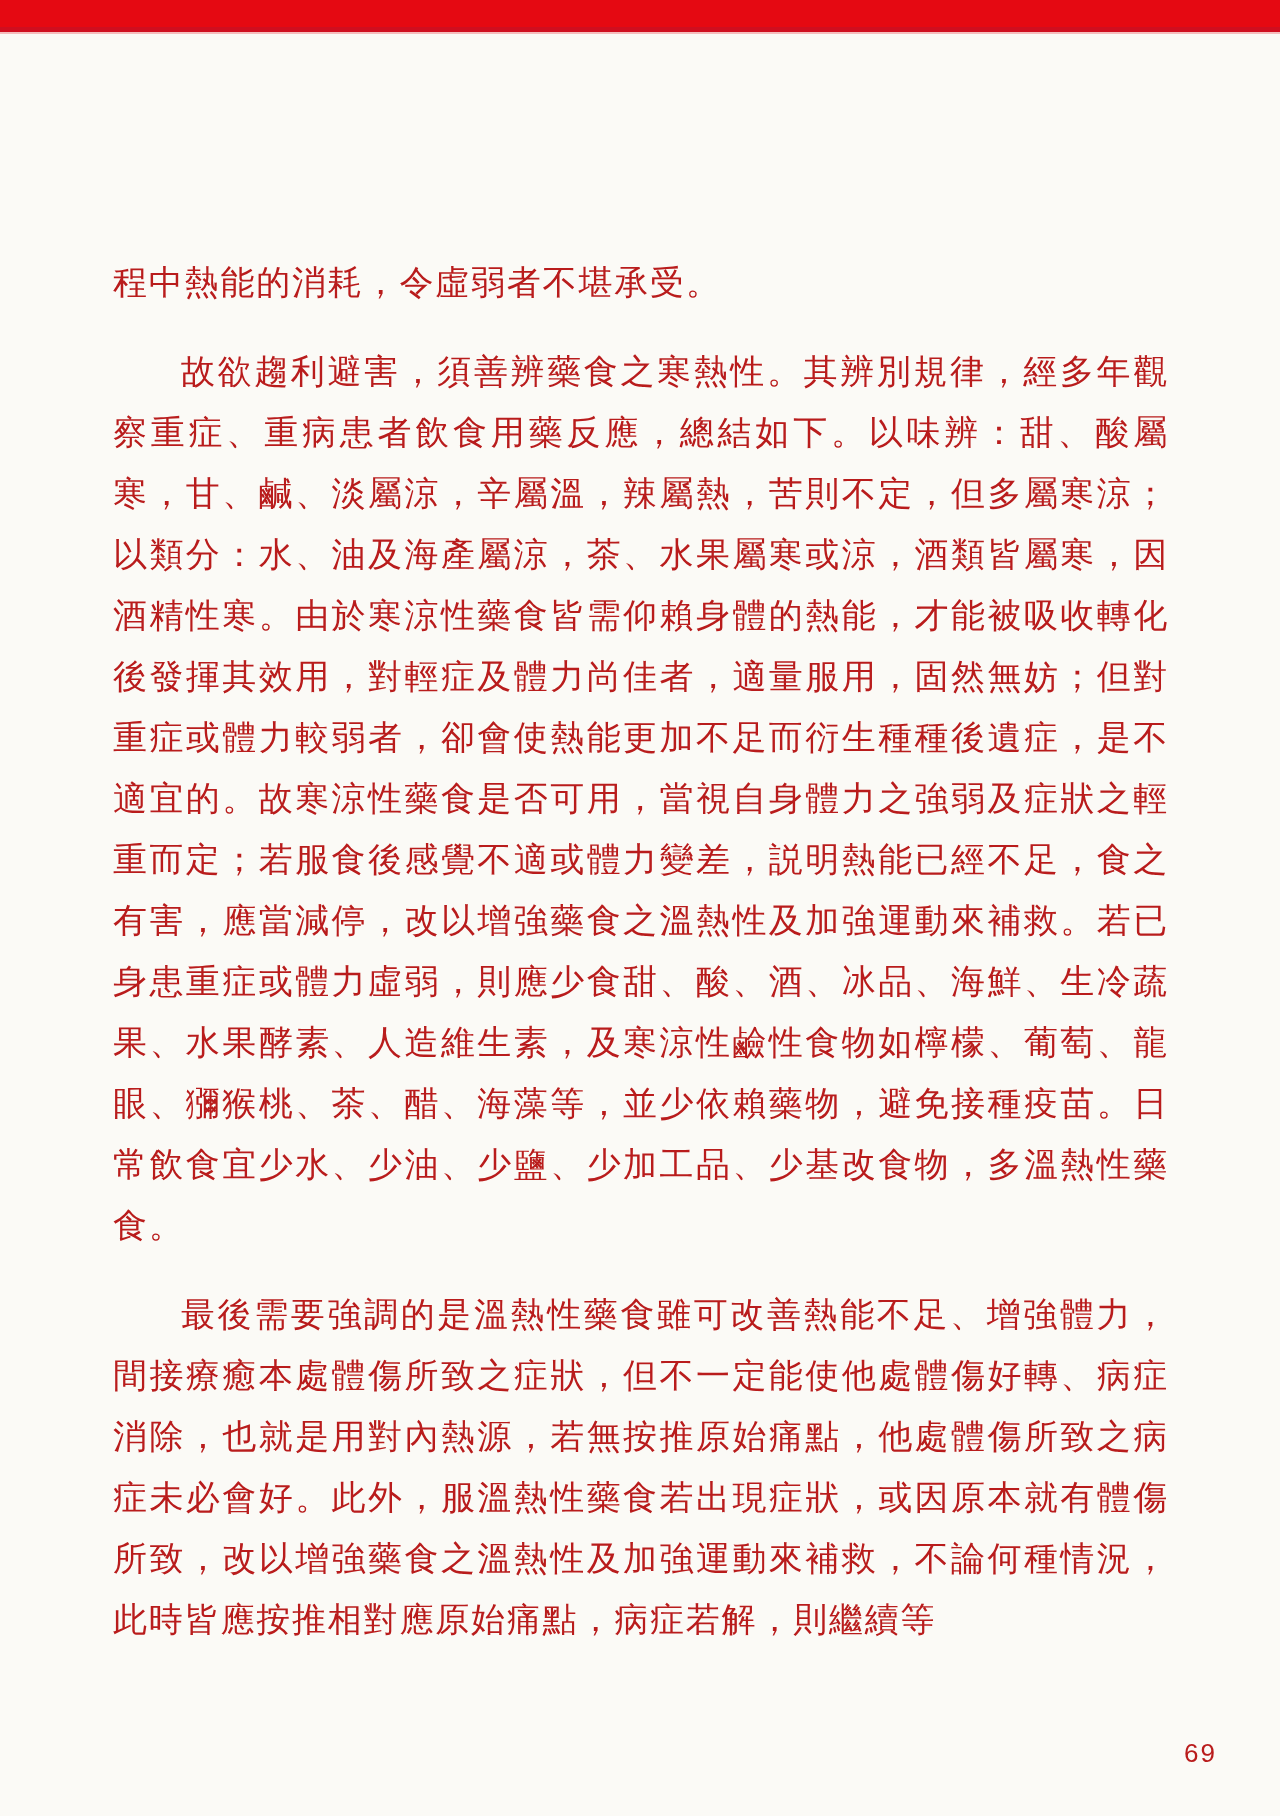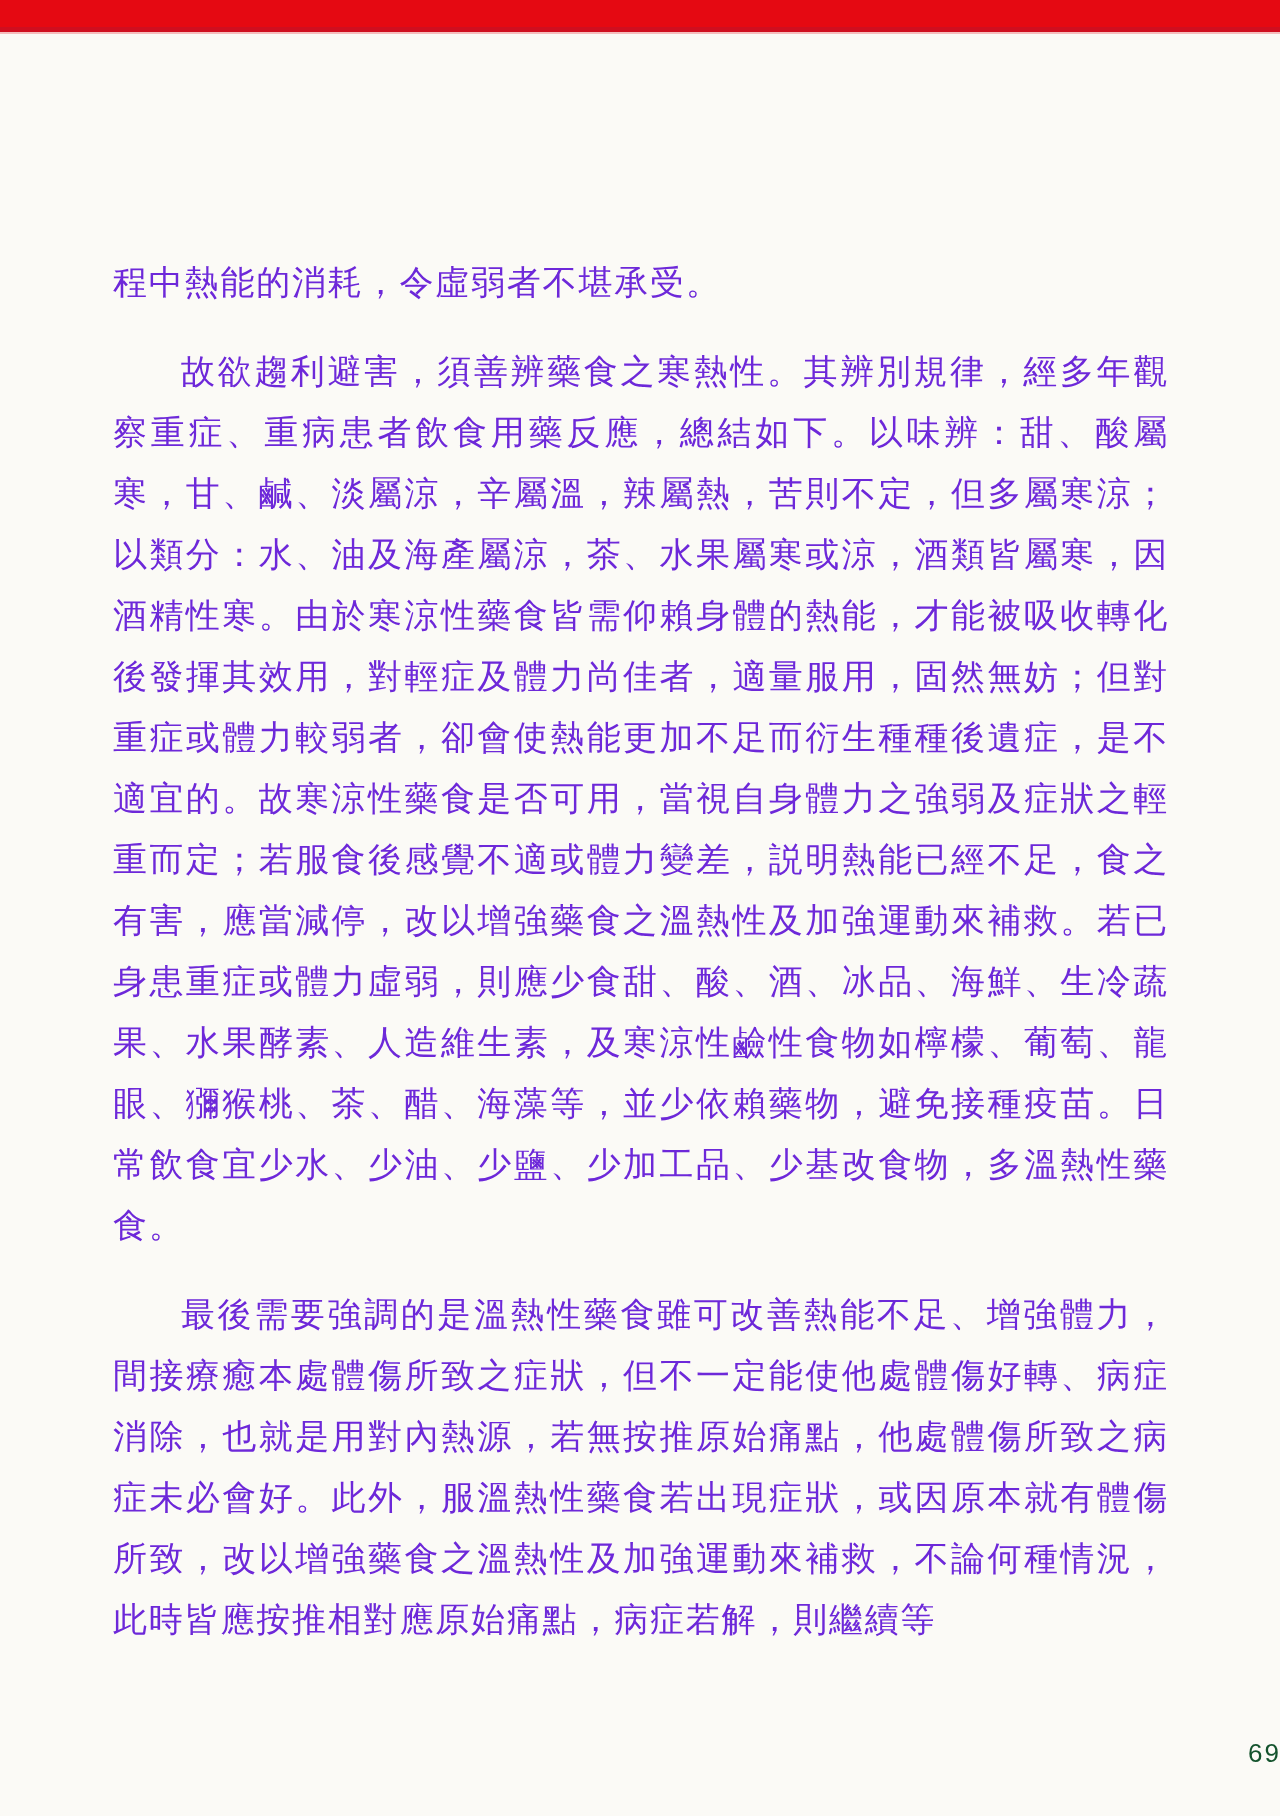--- a/index.html
+++ b/index.html
@@ -38,30 +38,30 @@
   }
   .text-column p {
     margin: 0 0 28px 0;
   }
   .text-column p.indented {
     text-indent: 2em;
   }
   .page-number {
     position: absolute;
     top: 1738px;
-    left: 1248px;
+    left: 1184px;
     font-size: 26px;
     letter-spacing: 2px;
-    color: #14532d;
+    color: #b91c1c;
   }
 </style>
 </head>
 <body style="background-color: rgb(251, 250, 246);">
 
 <div class="top-banner" style="background-color: rgb(229, 9, 18);"></div>
 
-<div class="text-column" style="color: #6d28d9;">
+<div class="text-column" style="color: #b91c1c;">
   <p>程中熱能的消耗，令虛弱者不堪承受。</p>
   <p class="indented">故欲趨利避害，須善辨藥食之寒熱性。其辨別規律，經多年觀察重症、重病患者飲食用藥反應，總結如下。以味辨：甜、酸屬寒，甘、鹹、淡屬涼，辛屬溫，辣屬熱，苦則不定，但多屬寒涼；以類分：水、油及海產屬涼，茶、水果屬寒或涼，酒類皆屬寒，因酒精性寒。由於寒涼性藥食皆需仰賴身體的熱能，才能被吸收轉化後發揮其效用，對輕症及體力尚佳者，適量服用，固然無妨；但對重症或體力較弱者，卻會使熱能更加不足而衍生種種後遺症，是不適宜的。故寒涼性藥食是否可用，當視自身體力之強弱及症狀之輕重而定；若服食後感覺不適或體力變差，説明熱能已經不足，食之有害，應當減停，改以增強藥食之溫熱性及加強運動來補救。若已身患重症或體力虛弱，則應少食甜、酸、酒、冰品、海鮮、生冷蔬果、水果酵素、人造維生素，及寒涼性鹼性食物如檸檬、葡萄、龍眼、獼猴桃、茶、醋、海藻等，並少依賴藥物，避免接種疫苗。日常飲食宜少水、少油、少鹽、少加工品、少基改食物，多溫熱性藥食。</p>
   <p class="indented">最後需要強調的是溫熱性藥食雖可改善熱能不足、增強體力，間接療癒本處體傷所致之症狀，但不一定能使他處體傷好轉、病症消除，也就是用對內熱源，若無按推原始痛點，他處體傷所致之病症未必會好。此外，服溫熱性藥食若出現症狀，或因原本就有體傷所致，改以增強藥食之溫熱性及加強運動來補救，不論何種情況，此時皆應按推相對應原始痛點，病症若解，則繼續等</p>
 </div>
 
 <div class="page-number">69</div>
 
 </body></html>

